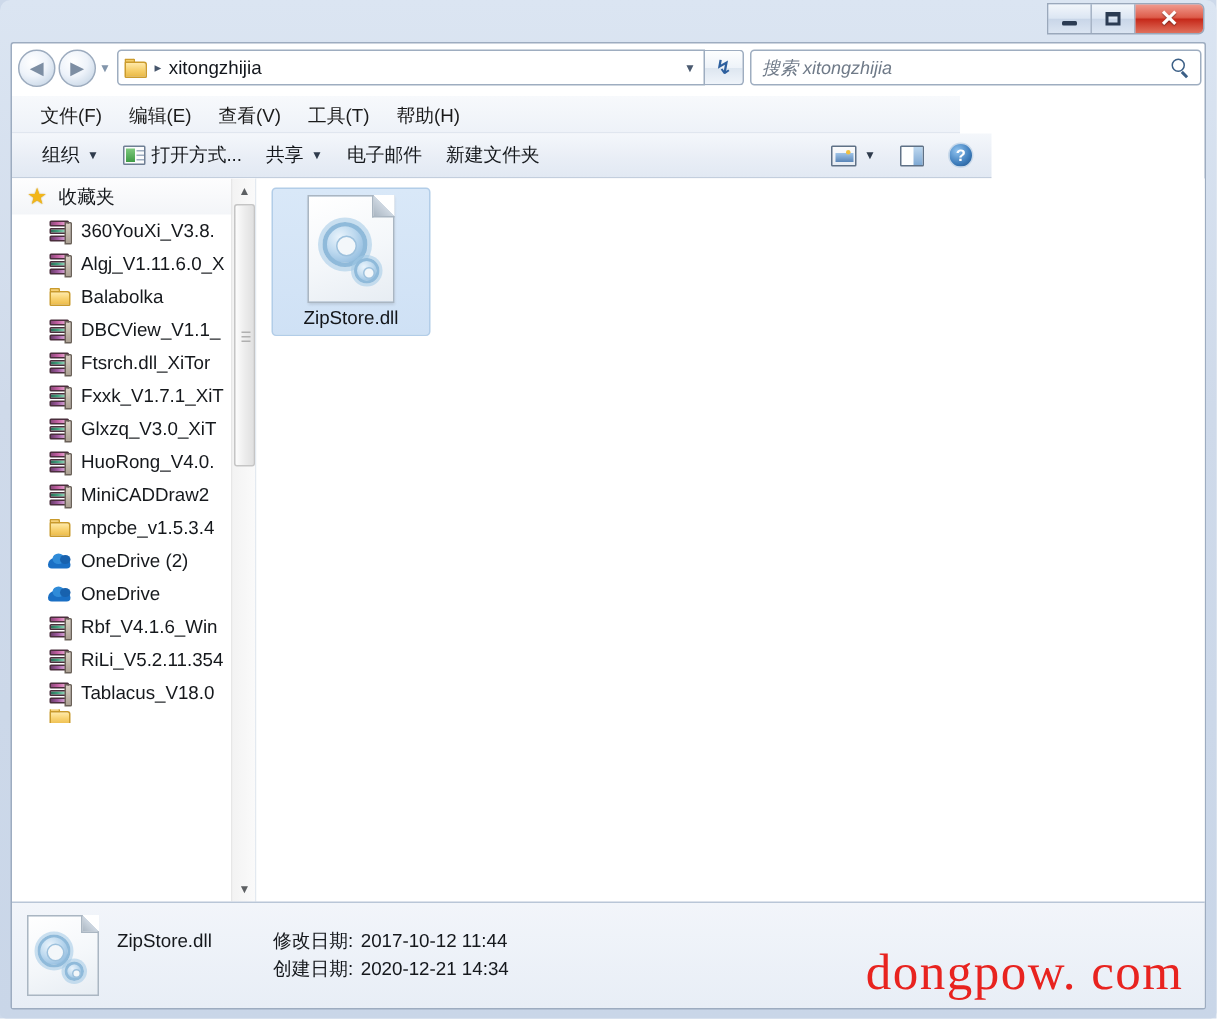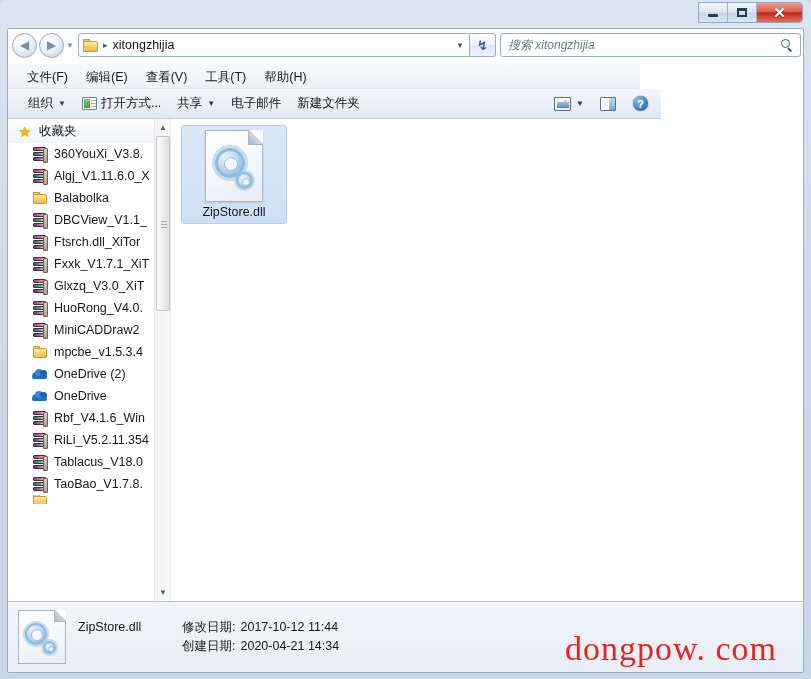--- a/index.html
+++ b/index.html
@@ -333,21 +333,21 @@
   .det-icon .gear.small:after{ left:2.5px; top:2.5px; width:4px; height:4px; }
 
   .det-text { margin-left:12px; font-size:12.5px; color:#15181c; line-height:19px; }
   .det-row { display:flex; align-items:baseline; }
   .det-k { color:#15181c; }
   .det-v { color:#15181c; }
   .det-name { font-size:12.5px; }
   .det-col1 { display:inline-block; width:104px; }
 
   .watermark {
-    position:absolute; right:26px; bottom:4px;
+    position:absolute; right:14px; bottom:4px;
     font-family:"Liberation Serif","DejaVu Serif", serif;
     font-size:34px; color:#e8231f; letter-spacing:1px;
     white-space:nowrap;
   }
 </style>
 </head>
 <body>
 
 <div id="window">
 
@@ -558,28 +558,20 @@
             </span>
             <span class="lbl">RiLi_V5.2.11.354</span>
           </div>
           <div class="navitem">
             <span class="ico-rar">
               <i></i>
               <i></i>
               <i></i>
             </span>
             <span class="lbl">Tablacus_V18.0</span>
-          </div>
-          <div class="navitem">
-            <span class="ico-rar">
-              <i></i>
-              <i></i>
-              <i></i>
-            </span>
-            <span class="lbl">TaoBao_V1.7.8.</span>
           </div>
           <div class="navitem partial">
             <span class="ico-folder">
               <span class="t"></span>
               <span class="b"></span>
             </span>
           </div>
         </div>
 
       <div id="sb-scroll">
@@ -615,19 +607,19 @@
     </span>
     <div class="det-text">
       <div class="det-row">
         <span class="det-col1 det-name">ZipStore.dll</span>
         <span class="det-k">修改日期:</span>
         <span class="det-v" style="margin-left:5px">2017-10-12 11:44</span>
       </div>
       <div class="det-row">
         <span class="det-col1"></span>
         <span class="det-k">创建日期:</span>
-        <span class="det-v" style="margin-left:5px">2020-04-21 14:34</span>
+        <span class="det-v" style="margin-left:5px">2020-12-21 14:34</span>
       </div>
     </div>
     <div class="watermark" style="color: rgb(232, 35, 31);">dongpow. com</div>
   </div>
 
 </div>
 
 </body></html>

